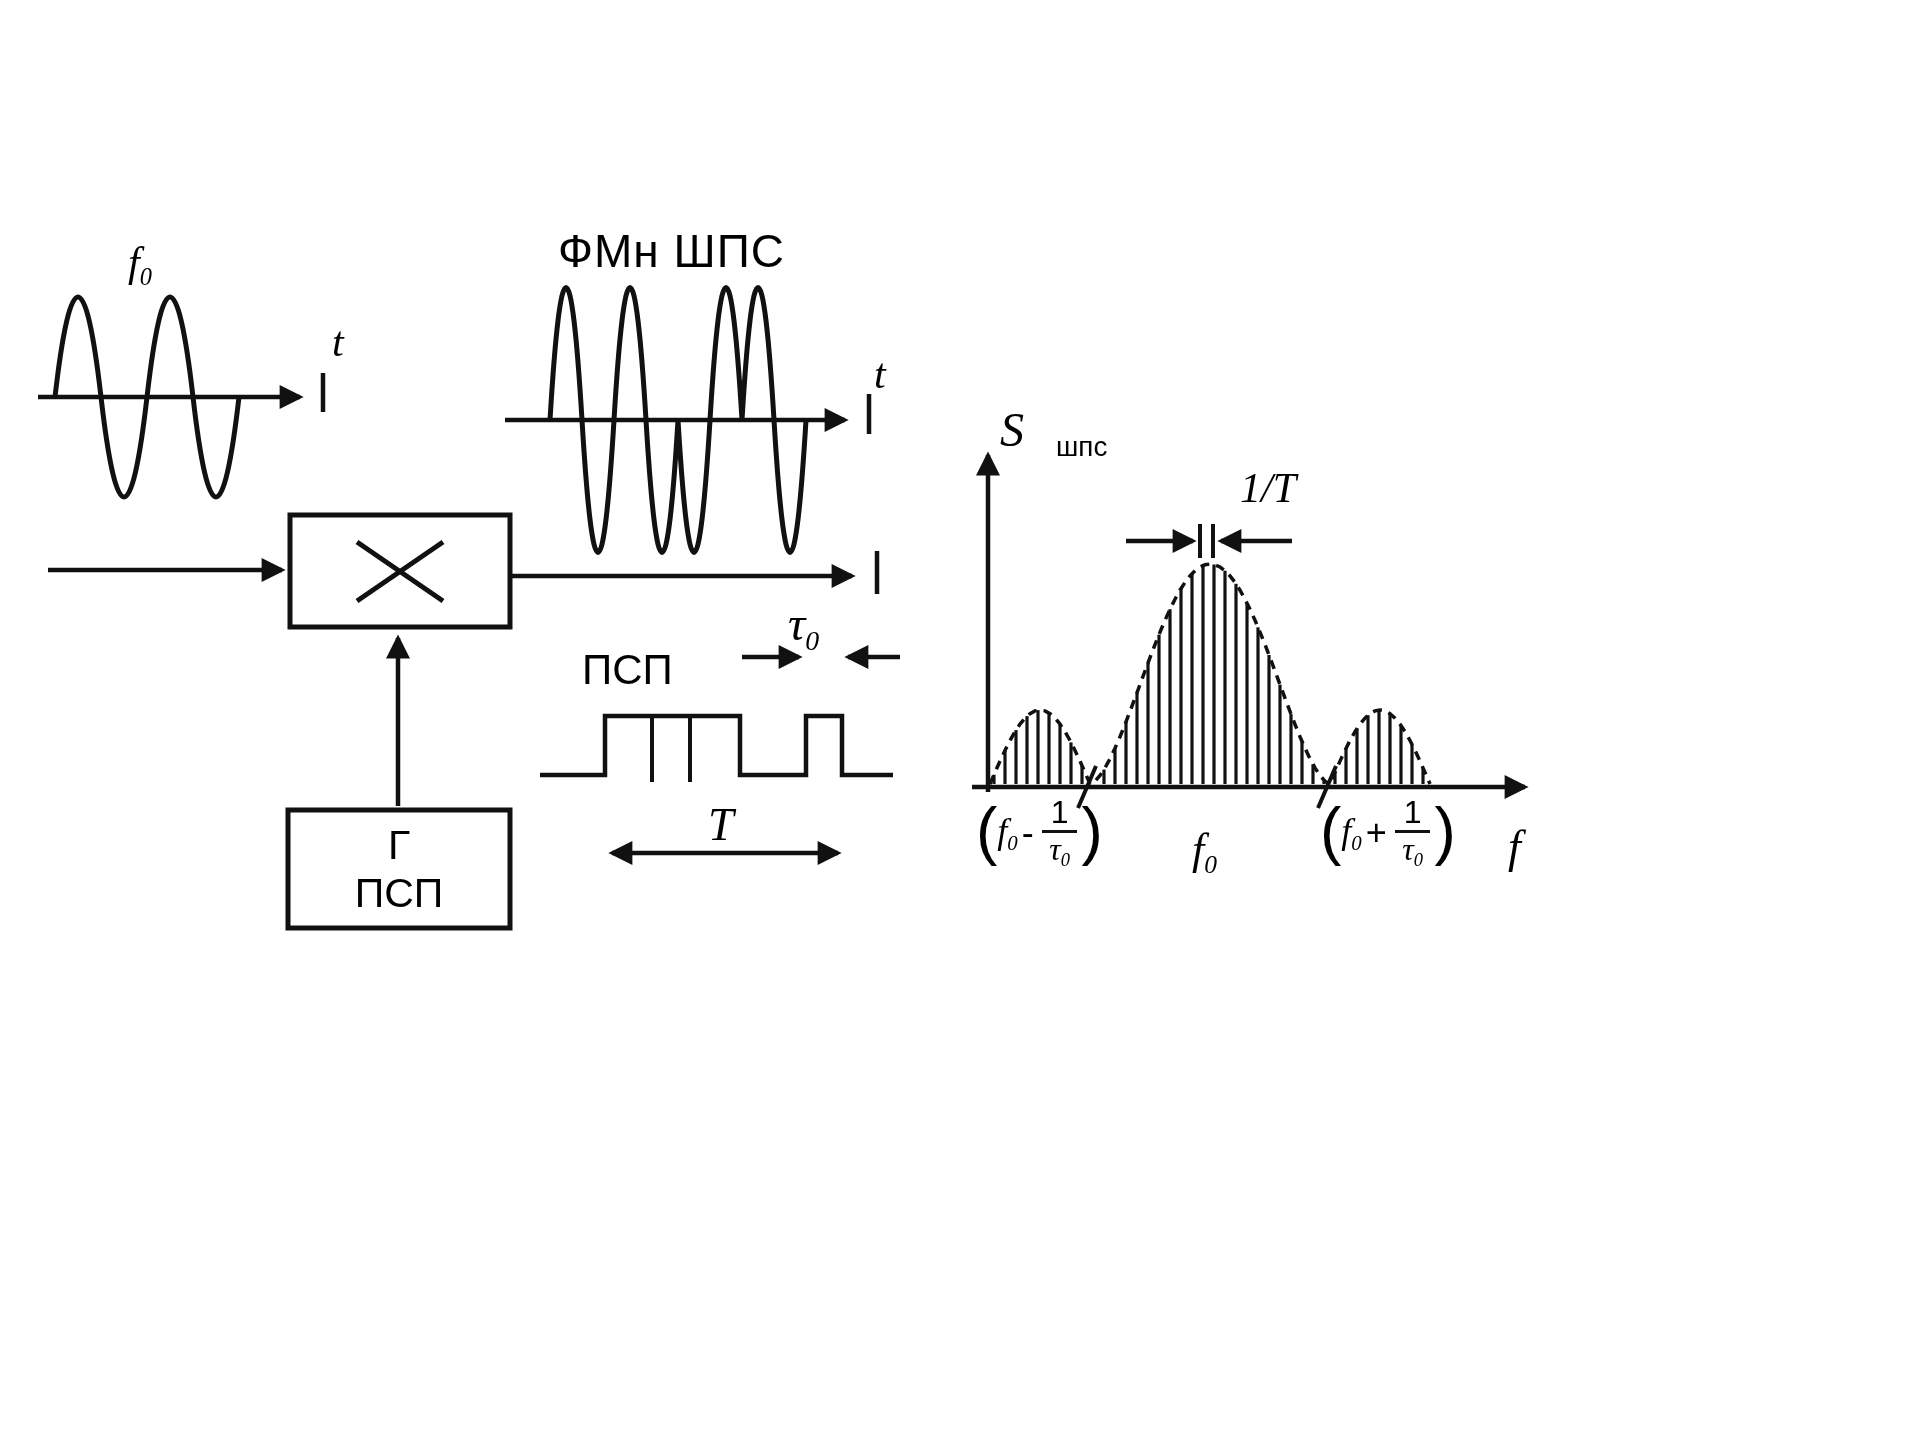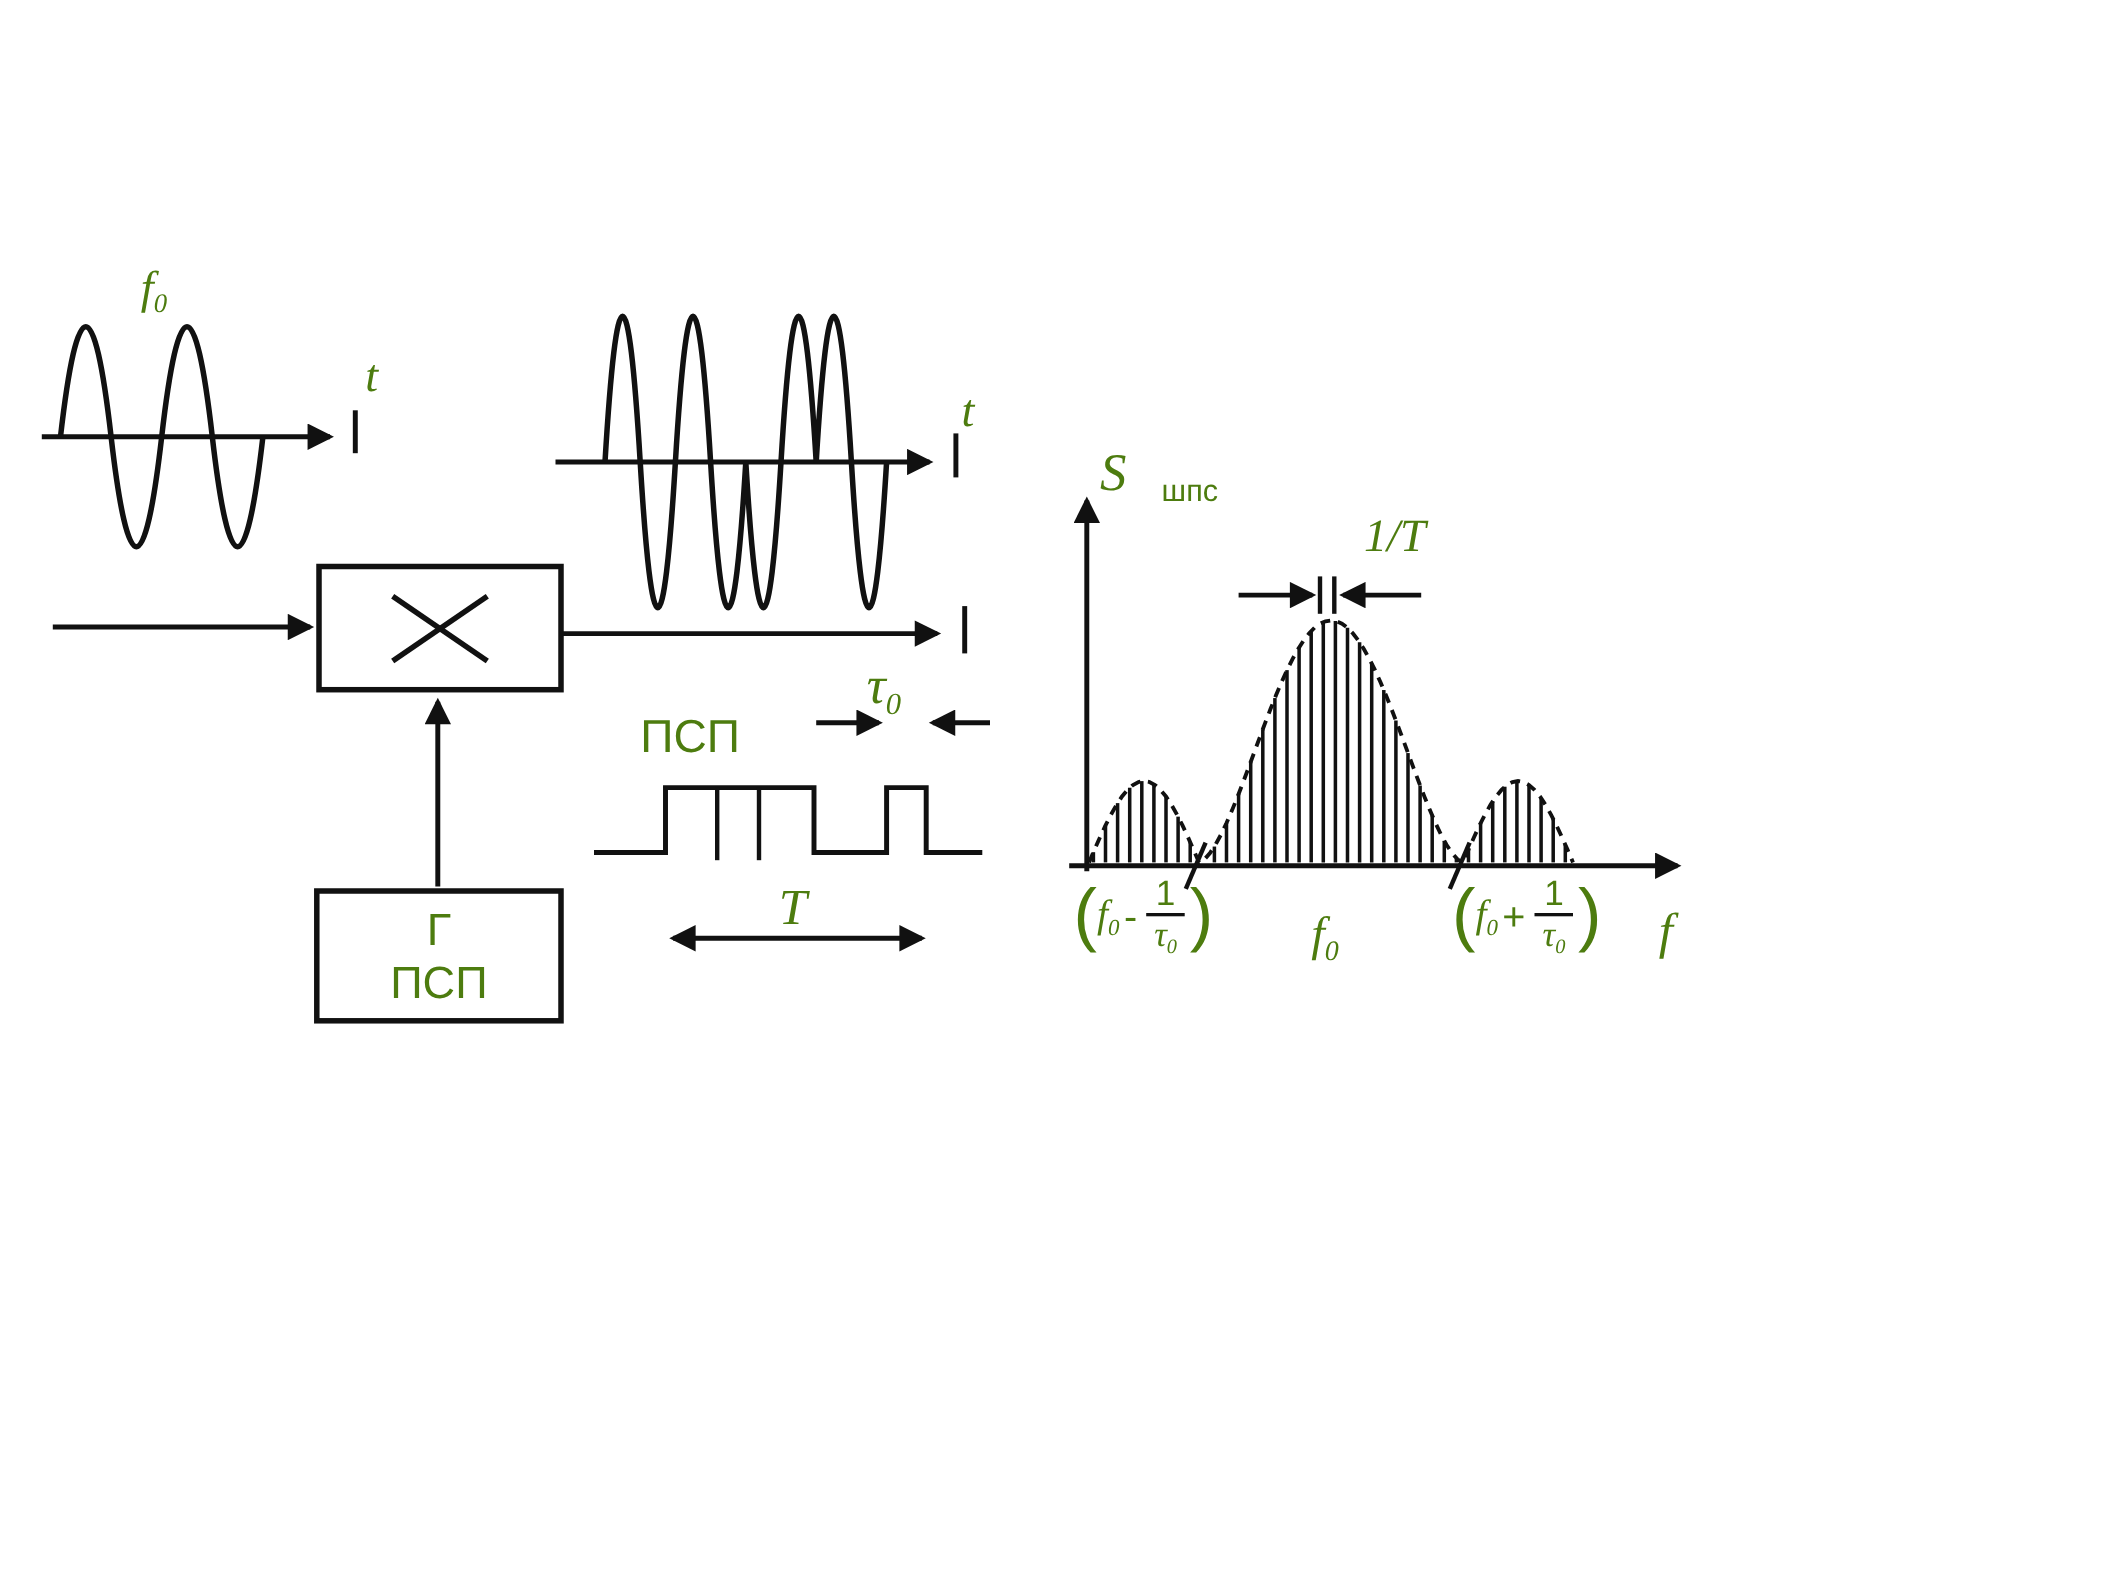--- a/index.html
+++ b/index.html
@@ -1,19 +1,19 @@
 <!DOCTYPE html>
 <html><head>
 <meta charset="utf-8">
 <style>
   html,body{margin:0;padding:0;background:#fff;}
   .canvas{position:relative;width:1920px;height:1440px;background:#ffffff;
           font-family:"Liberation Sans",sans-serif;color:#111;overflow:hidden;}
   svg{position:absolute;left:0;top:0;}
-  .lbl{position:absolute;white-space:nowrap;color:#4d7c0f;}
+  .lbl{position:absolute;white-space:nowrap;color:#000000;}
   .var{font-family:"Liberation Serif",serif;font-style:italic;}
   .cyr{font-family:"Liberation Sans",sans-serif;font-style:normal;}
   .sub{font-size:0.58em;vertical-align:-0.35em;}
   .nulllbl{display:flex;align-items:center;font-size:36px;}
   .nulllbl .paren{font-size:64px;font-weight:300;line-height:0.85;transform:translateY(-2px);}
   .frac{display:inline-flex;flex-direction:column;align-items:center;line-height:1.05;margin:0 3px;font-size:32px;}
   .frac .num{padding:0 10px;}
   .frac .den{border-top:3px solid #111;padding:0 7px;}
   .op{margin:0 4px;}
   .genbox{display:flex;flex-direction:column;align-items:center;justify-content:center;line-height:1.18;}
@@ -125,20 +125,21 @@
     <g stroke="#111" stroke-width="4">
       <line x1="1096" y1="766" x2="1078" y2="808"></line>
       <line x1="1336" y1="766" x2="1318" y2="808"></line>
     </g>
   </svg>
 
   <div class="lbl var" style="left:128px;top:238px;font-size:42px;"><span>f</span><span class="sub">0</span></div>
 
   <div class="lbl var" style="left:332px;top:318px;font-size:42px;">t</div>
 
+  <div class="lbl cyr" style="left:558px;top:224px;font-size:46px;letter-spacing:1px;">ФМн ШПС</div>
 
   <div class="lbl var" style="left:874px;top:350px;font-size:42px;">t</div>
 
   <div class="lbl genbox cyr" style="left:288px;top:814px;width:222px;height:110px;font-size:41px;">
     <span>Г</span>
     <span>ПСП</span>
   </div>
 
   <div class="lbl cyr" style="left:582px;top:646px;font-size:42px;">ПСП</div>
 

